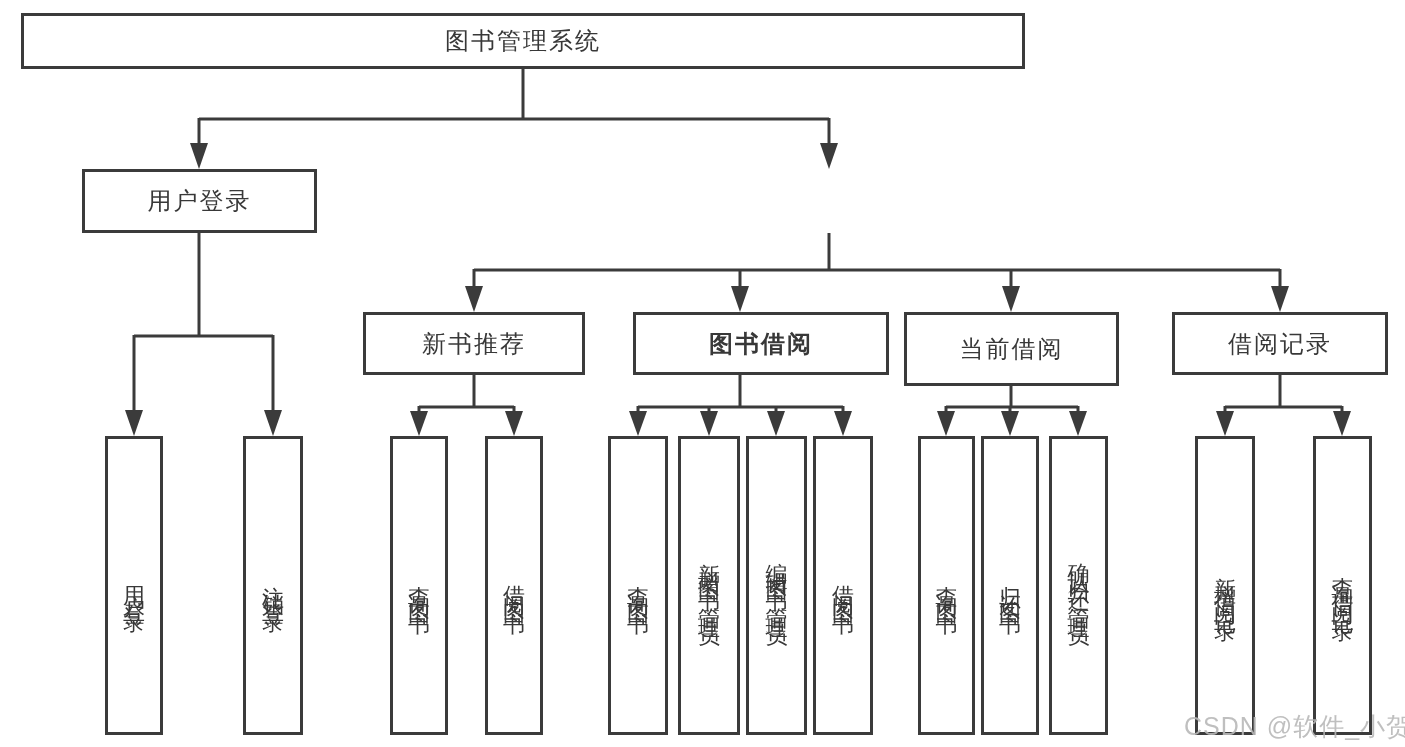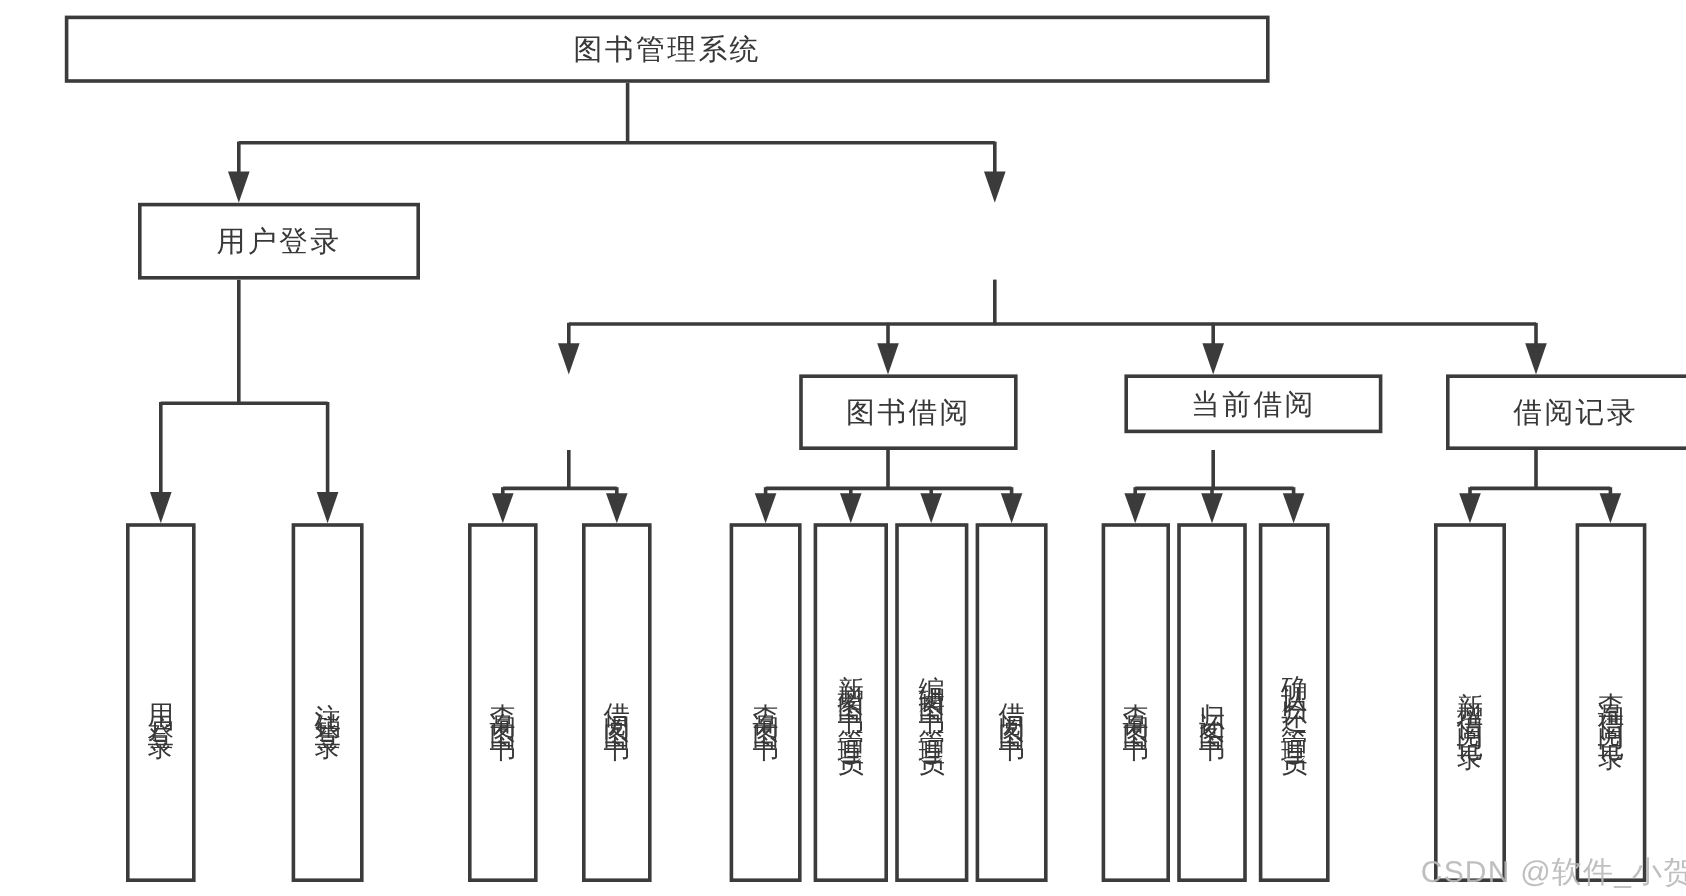--- a/index.html
+++ b/index.html
@@ -29,21 +29,20 @@
     border: 3px solid #3b3b3b;
     display: flex;
     align-items: center;
     justify-content: center;
     z-index: 2;
   }
   .hbox {
     font-size: 24px;
     letter-spacing: 2px;
     color: #383838;
-    margin-left: 33px;
   }
   .vbox {
     writing-mode: vertical-rl;
     text-orientation: mixed;
     font-size: 22px;
     letter-spacing: 9px;
     color: #383838;
     line-height: 1;
   }
   #watermark {
@@ -129,22 +128,23 @@
       <polygon points="1069,411 1087,411 1078,436"></polygon>
       <polygon points="1216,411 1234,411 1225,436"></polygon>
       <polygon points="1333,411 1351,411 1342,436"></polygon>
     </g>
   </svg>
 
   <div class="box hbox" style="left:21px; top:13px; width:1004px; height:56px;">图书管理系统</div>
 
   <div class="box hbox" style="left:82px; top:169px; width:235px; height:64px;">用户登录</div>
 
-  <div class="box hbox" style="left:633px; top:312px; width:182px; height:63px;">图书借阅</div>
-  <div class="box hbox" style="left:904px; top:312px; width:215px; height:49px;">当前借阅</div>
+  <div class="box hbox" style="left:363px; top:312px; width:222px; height:63px;">新书推荐</div>
+  <div class="box hbox" style="left:633px; top:312px; width:256px; height:63px;font-weight:bold;">图书借阅</div>
+  <div class="box hbox" style="left:904px; top:312px; width:215px; height:74px;">当前借阅</div>
   <div class="box hbox" style="left:1172px; top:312px; width:216px; height:63px;">借阅记录</div>
 
   <div class="box vbox" style="left:105px; top:436px; width:58px; height:299px;">用户登录</div>
   <div class="box vbox" style="left:243px; top:436px; width:60px; height:299px;">注销登录</div>
 
   <div class="box vbox" style="left:390px; top:436px; width:58px; height:299px;">查询图书</div>
   <div class="box vbox" style="left:485px; top:436px; width:58px; height:299px;">借阅图书</div>
 
   <div class="box vbox" style="left:608px; top:436px; width:60px; height:299px;">查询图书</div>
   <div class="box vbox" style="left:678px; top:436px; width:62px; height:299px;">新增图书（管理员）</div>

